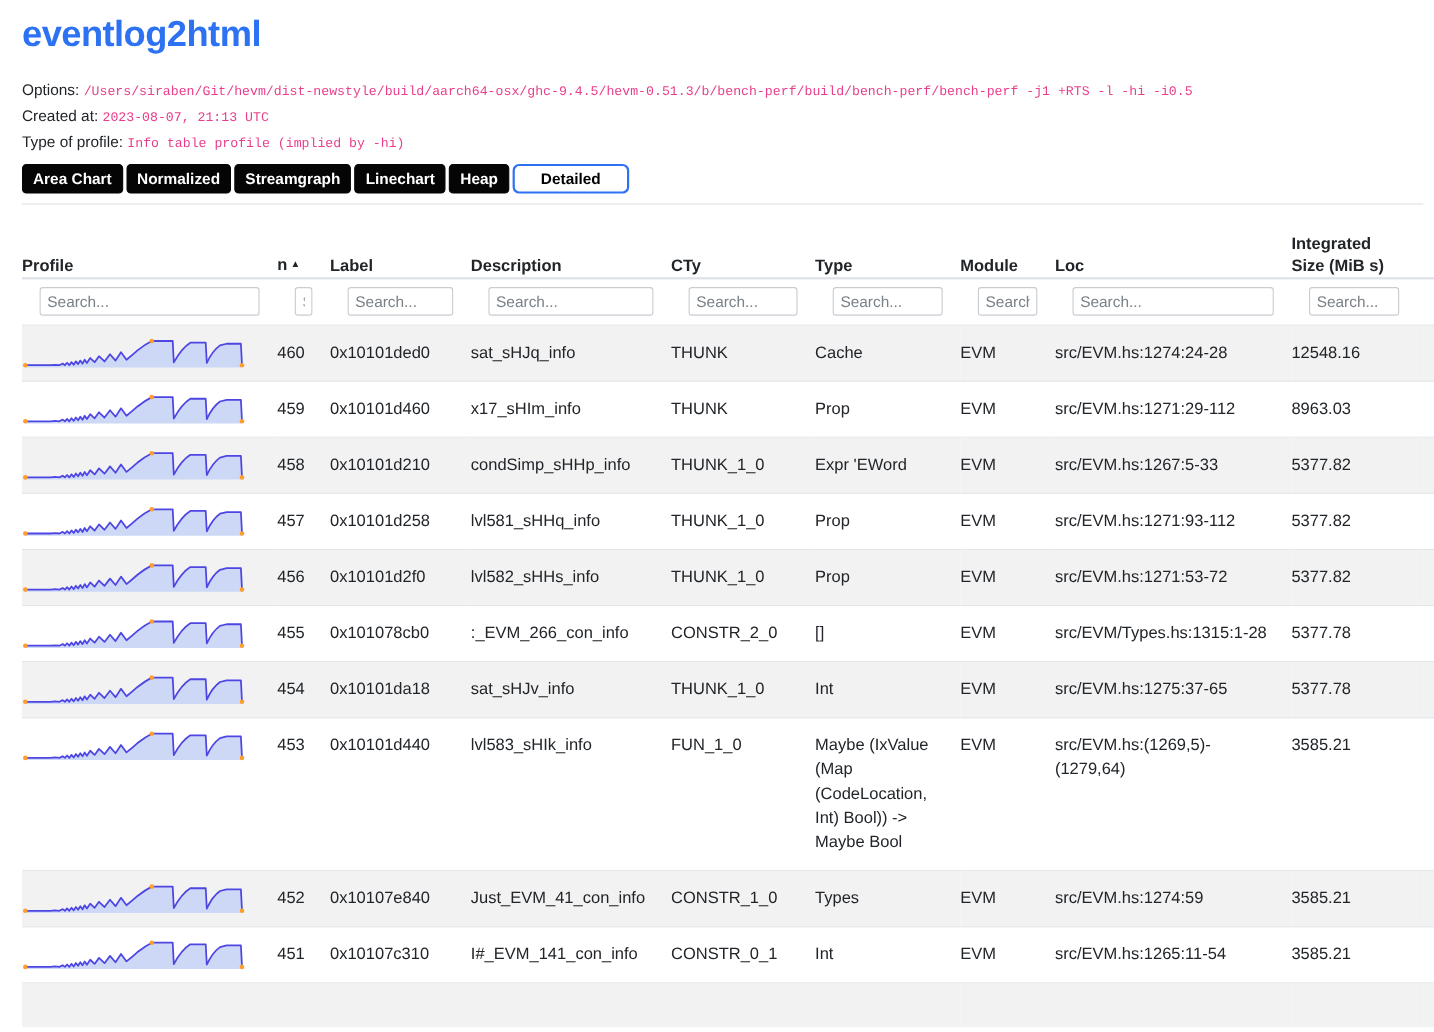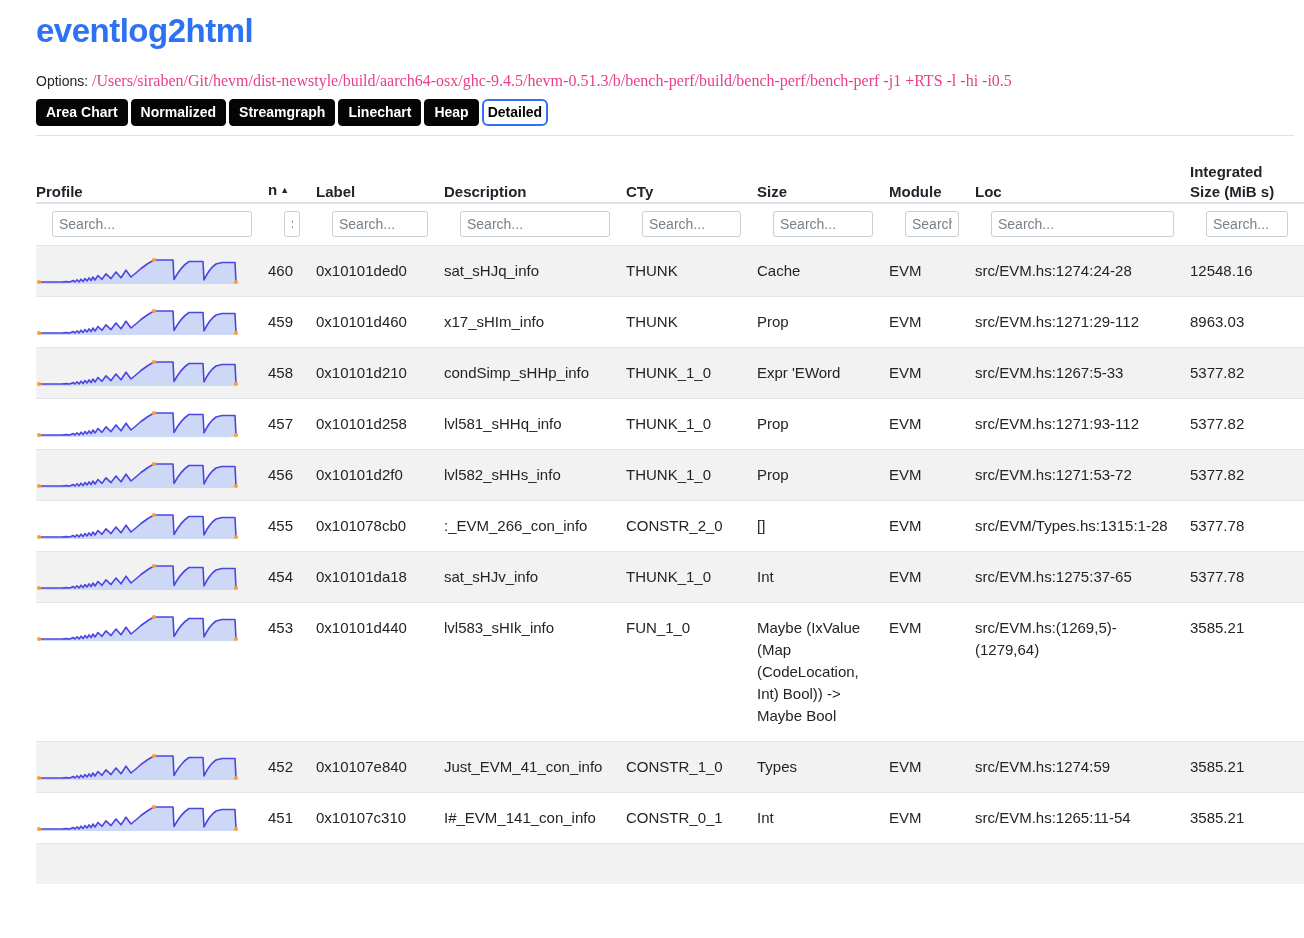--- a/index.html
+++ b/index.html
@@ -12,40 +12,40 @@
     --stripe:#f2f2f2;
     --border:#dee2e6;
     --text:#212529;
   }
   *{box-sizing:border-box;}
   html,body{margin:0;padding:0;}
   body{
     width:1304px;height:938px;overflow:hidden;background:#ffffff;
     font-family:"Liberation Sans",sans-serif;color:var(--text);
   }
-  .page{padding-left:20px;height:938px;overflow:hidden;margin-left:16px;}
+  .page{padding-left:20px;height:938px;overflow:hidden;}
   h1.page-title{
     color:var(--title-blue);font-size:33px;font-weight:700;
     margin:12px 0 20px 0;letter-spacing:-0.5px;
   }
   .meta-line{font-size:14px;line-height:22px;white-space:nowrap;}
   .meta-label{color:var(--text);}
   .meta-value{
-    font-family:Liberation Serif, serif;
-    font-size:16px;color:var(--mono-pink);
+    font-family:Liberation Mono, monospace;
+    font-size:12px;color:var(--mono-pink);
   }
   .tabbar{margin-top:7px;display:flex;gap:3px;align-items:flex-end;}
   .tab-btn{
     background:var(--tab-bg);color:#ffffff;border:1px solid var(--tab-bg);
     font-family:"Liberation Sans",sans-serif;font-size:14px;font-weight:600;
     padding:4px 9px;border-radius:4px;cursor:pointer;line-height:17px;
   }
   .tab-btn.active{
     background:#ffffff;color:#000000;border:2px solid var(--title-blue);
-    border-radius:6px;padding:3px 4px;
+    border-radius:6px;padding:3px 24px;
   }
   hr.tab-divider{
     border:none;border-top:1px solid var(--border);
     margin:9px 10px 0 0;
   }
   .table-clip{overflow:hidden;width:1284px;}
   table.profile-table{
     border-collapse:collapse;table-layout:fixed;width:1428px;
     font-size:15px;color:var(--text);
   }
@@ -78,20 +78,22 @@
   tbody tr:nth-child(odd) td{background:var(--stripe);}
   .spark{display:block;}
 </style>
 </head>
 <body>
 
 <div class="page">
   <h1 class="page-title">eventlog2html</h1>
   <div id="meta">
       <div class="meta-line"><span class="meta-label">Options: </span><span class="meta-value">/Users/siraben/Git/hevm/dist-newstyle/build/aarch64-osx/ghc-9.4.5/hevm-0.51.3/b/bench-perf/build/bench-perf/bench-perf -j1 +RTS -l -hi -i0.5</span></div>
+      <div class="meta-line"><span class="meta-label">Created at: </span><span class="meta-value">2023-08-07, 21:13 UTC</span></div>
+      <div class="meta-line"><span class="meta-label">Type of profile: </span><span class="meta-value">Info table profile (implied by -hi)</span></div>
     </div>
   <div id="tabbar" class="tabbar">
       <button class="tab-btn">Area Chart</button>
       <button class="tab-btn">Normalized</button>
       <button class="tab-btn">Streamgraph</button>
       <button class="tab-btn">Linechart</button>
       <button class="tab-btn">Heap</button>
       <button class="tab-btn active">Detailed</button>
     </div>
   <hr class="tab-divider">
@@ -109,21 +111,21 @@
           <col class="c-integrated_size">
           <col class="c-extra">
         </colgroup>
       <thead id="thead">
           <tr>
             <th><span>Profile</span></th>
             <th><span>n</span><span class="sort-icon">▲</span></th>
             <th><span>Label</span></th>
             <th><span>Description</span></th>
             <th><span>CTy</span></th>
-            <th><span>Size</span></th>
+            <th><span>Type</span></th>
             <th><span>Module</span></th>
             <th><span>Loc</span></th>
             <th><span>Integrated Size (MiB s)</span></th>
             <th><span></span></th>
           </tr>
           <tr class="search-row">
             <th><input class="search-input" type="text" placeholder="Search..." style=""></th>
             <th><input class="search-input" type="text" placeholder="Search..." style=""></th>
             <th><input class="search-input" type="text" placeholder="Search..." style=""></th>
             <th><input class="search-input" type="text" placeholder="Search..." style=""></th>

